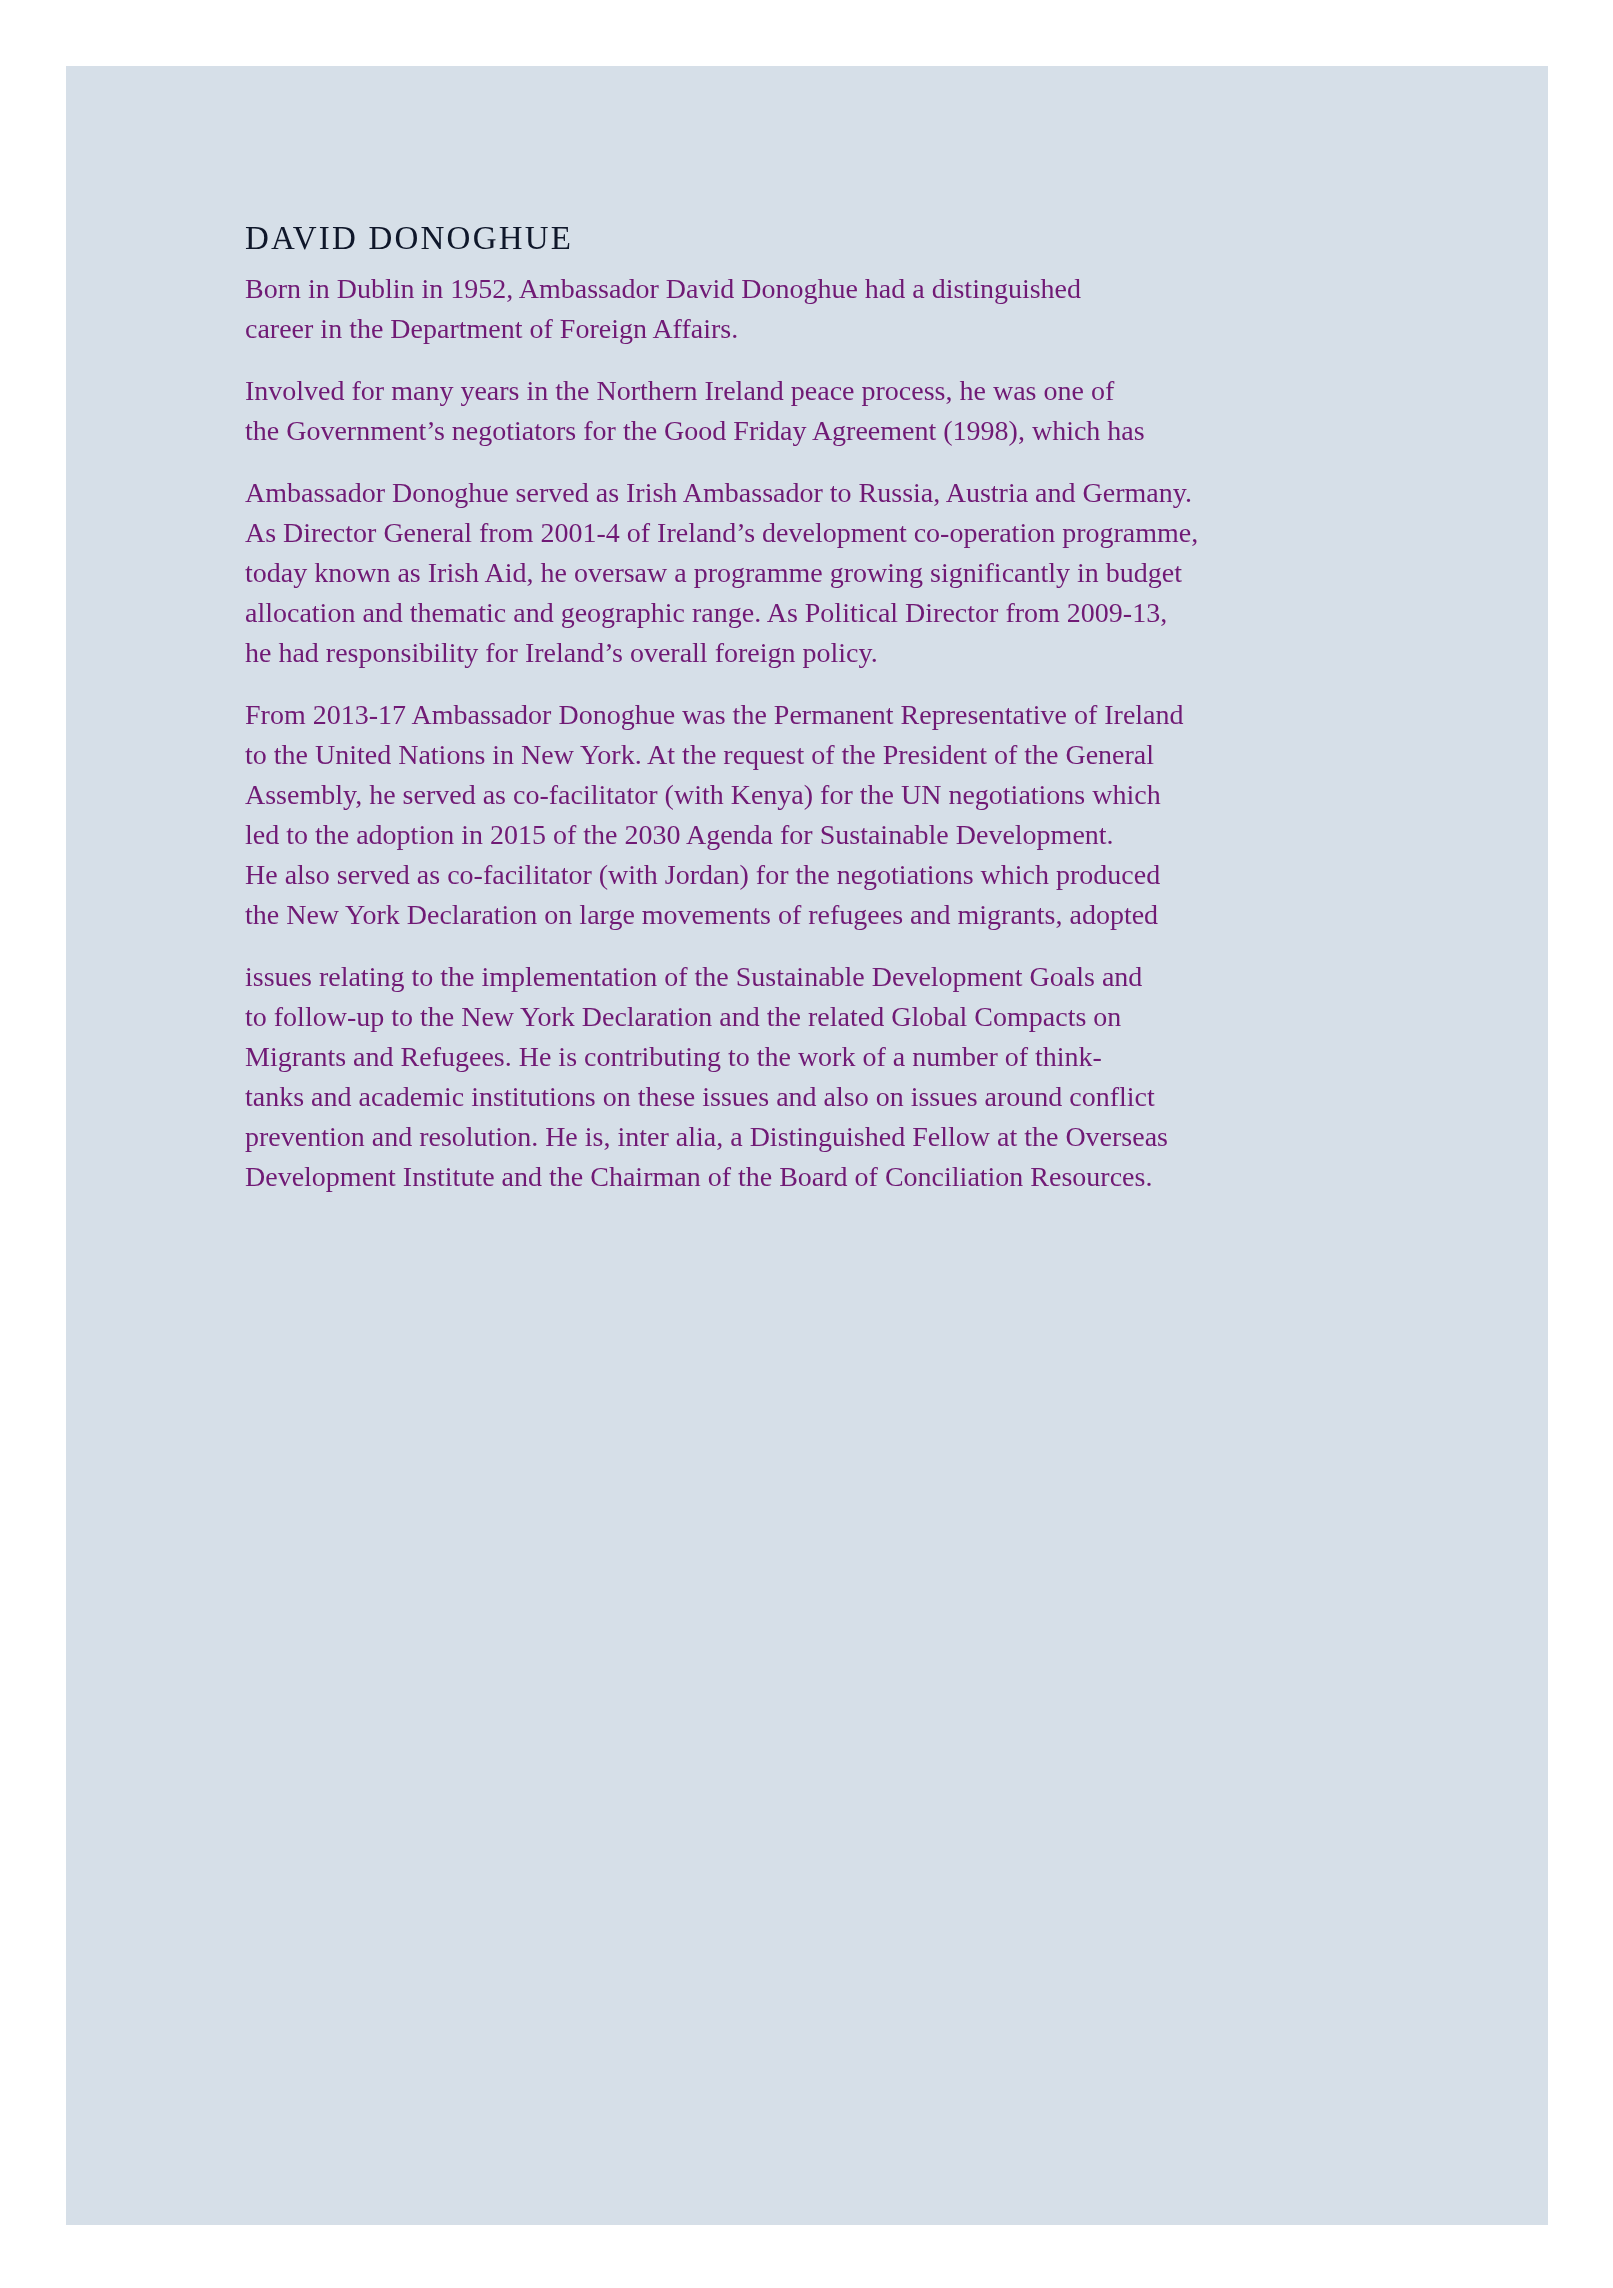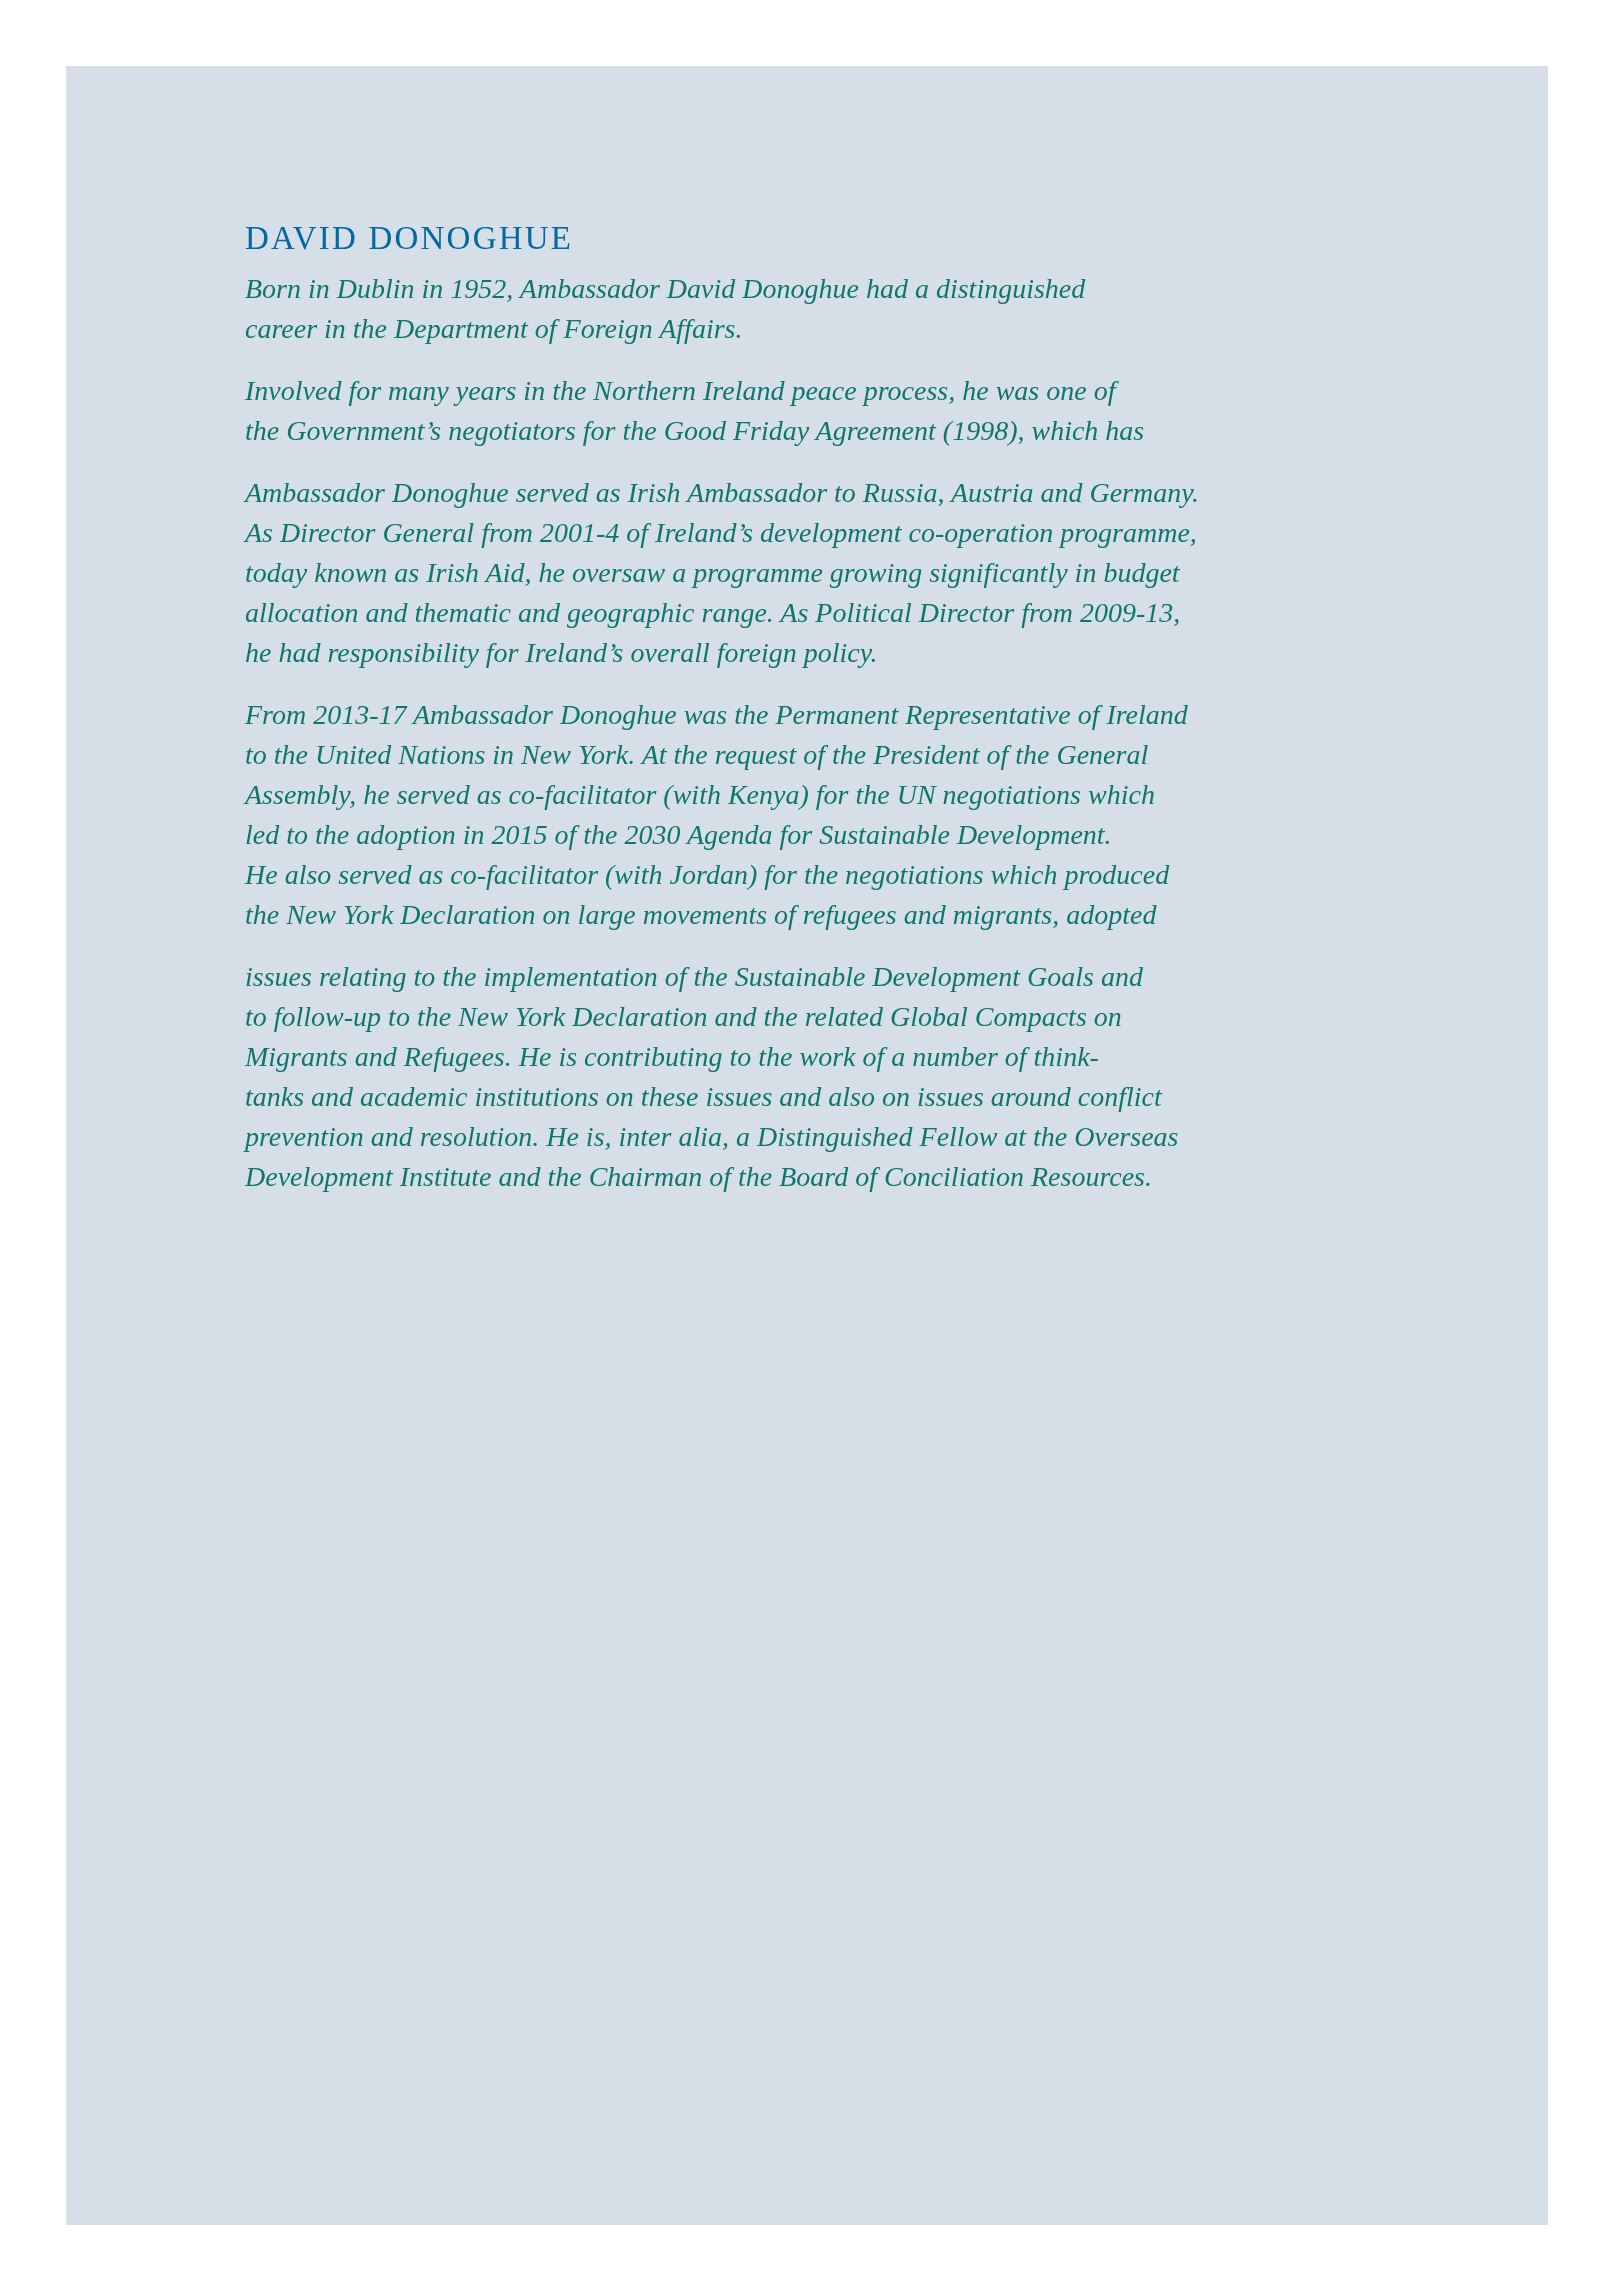--- a/index.html
+++ b/index.html
@@ -32,35 +32,34 @@
   .content {
     position: absolute;
     left: 179px;
     top: 154px;
     width: 1144px;
   }
   .page-title {
     font-family: "Liberation Serif", "DejaVu Serif", serif;
     font-size: 33px;
     letter-spacing: 2.2px;
-    color: #0369a1;
+    color: #0f172a;
     font-weight: 400;
     margin: 0 0 13px 0;
     line-height: 1.1;
   }
   .bio {
     margin: 0;
   }
   .bio p {
     margin: 0 0 22px 0;
     font-size: 28px;
     line-height: 40px;
-    color: #0f766e;
+    color: #701a75;
     font-weight: 400;
-    font-style: italic;
   }
   .bio p:last-child {
     margin-bottom: 0;
   }
   .bio .line {
     display: block;
     white-space: pre;
   }
 </style>
 </head>

